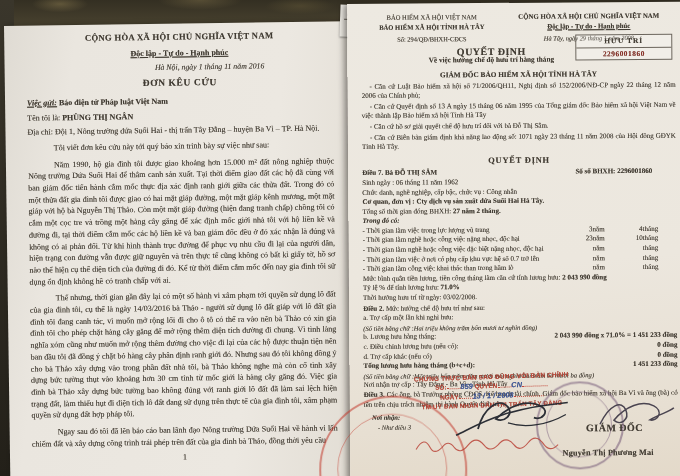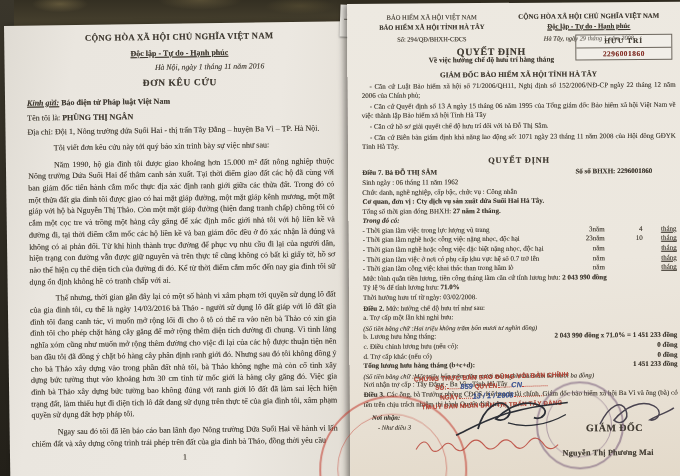--- a/index.html
+++ b/index.html
@@ -57,21 +57,21 @@
   .rp-dir{font-size:7.3px;font-weight:bold;text-align:center;margin:4px 0 2px 0;}
   .cancu p{margin:0 0 1px 0;text-indent:8px;text-align:justify;}
   .rp-qd2{font-size:8.4px;font-weight:bold;text-align:center;letter-spacing:.8px;margin:4px 0 3px 0;}
   .row-flex{display:flex;justify-content:space-between;}
   .fld{margin:0;}
   .tdr{display:flex;}
   .tdr .lab{flex:1;}
   .tdr .yv{width:20px;text-align:right;}
   .tdr .yu{width:30px;}
   .tdr .mv{width:20px;text-align:right;}
-  .tdr .mu{width:34px;text-align:right;text-decoration:underline;}
+  .tdr .mu{width:34px;text-align:left;}
   .words{font-style:italic;font-size:6.6px;}
   .stamp-red{position:absolute;left:52px;top:369px;width:180px;text-align:center;
      color:#bf3a2c;font-weight:bold;transform:rotate(-1.5deg);line-height:9.4px;
      font-family:"Liberation Sans","DejaVu Sans",sans-serif;opacity:.92;}
   .stamp-red .s1{font-size:6.4px;letter-spacing:.2px;}
   .stamp-red .s4{font-size:6.2px;letter-spacing:.2px;}
   .stamp-red .form{font-size:6.4px;}
   .hand{color:#2b4a9b;font-style:italic;font-weight:bold;font-size:7.4px;}
   .dots{display:inline-block;min-width:14px;border-bottom:1px dotted #bf3a2c;height:6px;}
   .ring{position:absolute;border-radius:50%;}
@@ -91,21 +91,21 @@
 
 <div class="bg-strip"></div>
 <div class="bg-left"></div>
 
 <div class="page page-left">
   <div class="c b lp-head">CỘNG HÒA XÃ HỘI CHỦ NGHĨA VIỆT NAM</div>
   <div class="c b u" style="font-size:8px;margin-top:4px;">Độc lập - Tự do - Hạnh phúc</div>
   <div class="c i" style="font-size:7.8px;margin:3px 0 0 60px;">Hà Nội, ngày 1 tháng 11 năm 2016</div>
   <div class="c b lp-title">ĐƠN KÊU CỨU</div>
   <div style="margin-top:6px;">
-    <span class="b i u">Kính gửi:</span><span class="b"> Báo điện tử Pháp luật Việt Nam</span>
+    <span class="b i u">Việc gửi:</span><span class="b"> Báo điện tử Pháp luật Việt Nam</span>
   </div>
   <div style="margin-top:3px;">
     <span>Tên tôi là:</span><span class="b"> PHÙNG THỊ NGÂN</span>
   </div>
   <p class="j" style="text-indent:0;margin-top:3px;">Địa chỉ: Đội 1, Nông trường dứa Suối Hai - thị trấn Tây Đằng – huyện Ba Vì – TP. Hà Nội.</p>
   <p style="margin-top:4px;">Tôi viết đơn kêu cứu này tới quý báo xin trình bày sự việc như sau:</p>
   <p class="j" style="margin-top:5px;">Năm 1990, hộ gia đình tôi được giao khoảng hơn 15.000 m² đất nông nghiệp thuộc Nông trường Dứa Suối Hai để thâm canh sản xuất. Tại thời điểm giao đất các hộ đã cùng với ban giám đốc tiến hành cắm mốc thực địa xác định ranh giới giữa các thửa đất. Trong đó có một thửa đất gia đình tôi được giao có hai mặt giáp đường, một mặt giáp kênh mương, một mặt giáp với hộ bà Nguyễn Thị Thảo. Còn một mặt giáp đường (hiện đang tranh chấp) chồng tôi có cắm một cọc tre và trồng một hàng cây găng để xác định mốc giới nhà tôi với hộ liền kề và đường đi, tại thời điểm cắm mốc các hộ liền kề và ban giám đốc đều ở đó xác nhận là đúng và không có ai phản đối. Từ khi hình thành trục đường để phục vụ nhu cầu đi lại của người dân, hiện trạng con đường vẫn được giữ nguyên và trên thực tế cũng không có bất kì giấy tờ, hồ sơ nào thể hiện cụ thể diện tích của đường đi đó. Kể từ thời điểm cắm mốc đến nay gia đình tôi sử dụng ổn định không hề có tranh chấp với ai.</p>
   <p class="j" style="margin-top:5px;">Thế nhưng, thời gian gần đây lại có một số hành vi xâm phạm tới quyền sử dụng lô đất của gia đình tôi, cụ thể là ngày 14/03/2016 bà Thảo - người sử dụng lô đất giáp với lô đất gia đình tôi đang canh tác, vì muốn mở rộng lối đi cho ô tô có thể ra vào nên bà Thảo có xin gia đình tôi cho phép chặt hàng cây găng để mở rộng thêm diện tích đường đi chung. Vì tình làng nghĩa xóm cũng như muốn mở rộng thêm đường cho việc đi lại của các hộ được thuận tiện nên ban đầu tôi đã đồng ý chặt bỏ hàng cây phân định ranh giới đó. Nhưng sau đó tôi không đồng ý cho bà Thảo xây dựng vào trong phần đất nhà tôi, bà Thảo không nghe mà còn cố tình xây dựng bức tường thụt vào khoảng hơn 30 cm tính từ mốc giới là hàng cây găng đó. Việc gia đình bà Thảo xây dựng bức tường bao không đúng với ranh giới lô đất đã làm sai lệch hiện trạng đất, làm thiếu hụt đi diện tích lô đất đang sử dụng trên thực tế của gia đình tôi, xâm phạm quyền sử dụng đất hợp pháp tôi.</p>
   <p class="j" style="margin-top:5px;">Ngay sau đó tôi đã lên báo cáo ban lãnh đạo Nông trường Dứa Suối Hai về hành vi lấn chiếm đất và xây dựng công trình trái phép trên đất của gia đình bà Thảo, đồng thời yêu cầu</p>
   <div class="pgnum">1</div>

